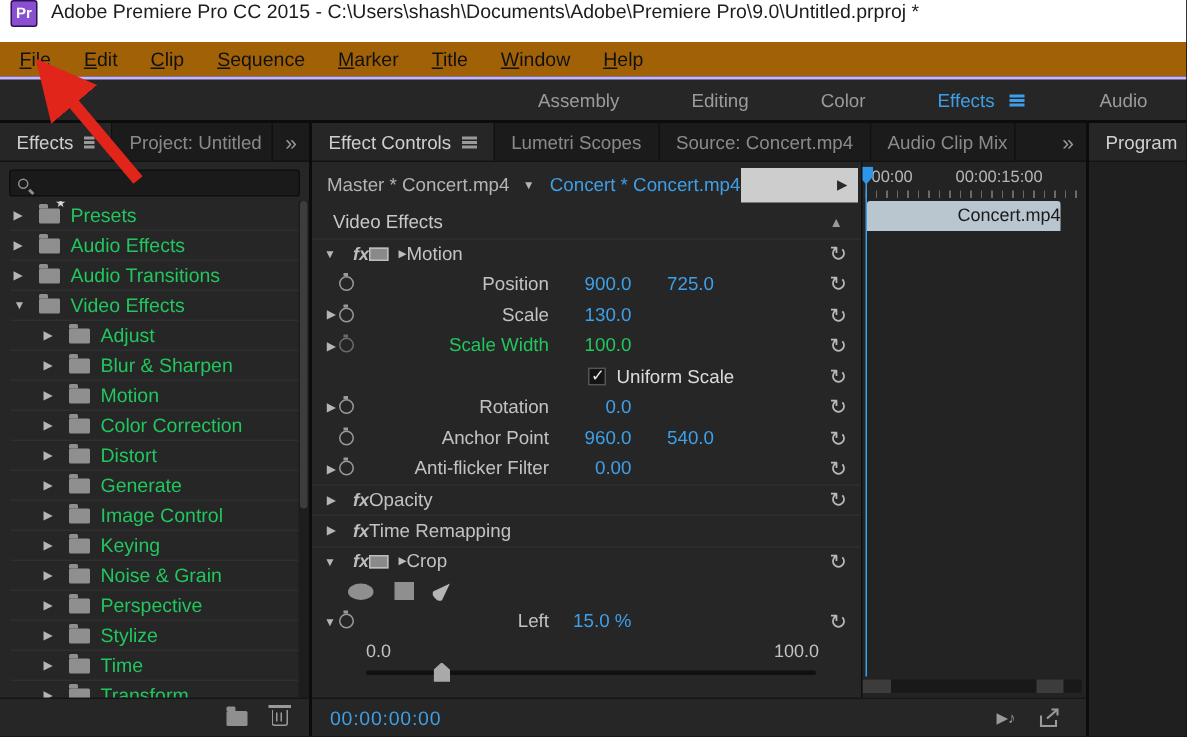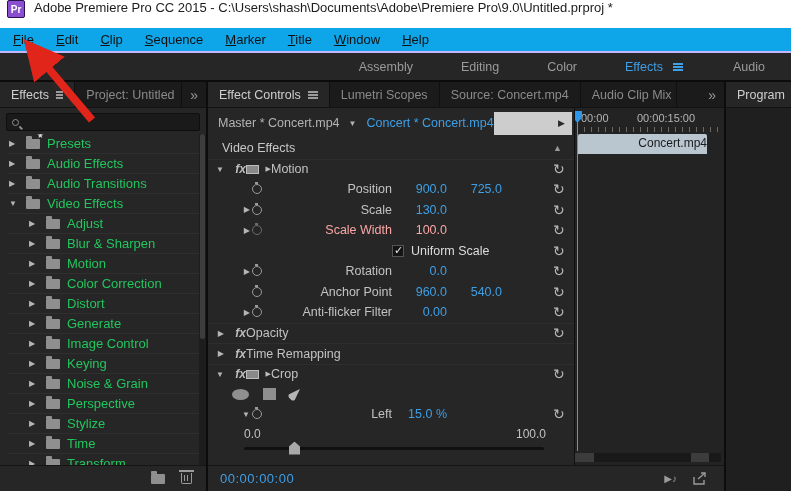--- a/index.html
+++ b/index.html
@@ -6,21 +6,21 @@
   html,body { background:#111; }
   #app {
     width:791px; height:491px; position:relative; overflow:hidden;
     font-family:"Liberation Sans", sans-serif; background:#1d1d1d; color:#c2c2c2;
   }
   
   .titlebar { height:28px; background:#ffffff; display:flex; align-items:flex-start; padding-left:7px; gap:9px; }
   .pr-icon { width:18px; height:18px; background:#8a4fd0; border:1px solid #2a1150; border-radius:2px;
     color:#fff; font-size:10px; font-weight:bold; display:flex; align-items:center; justify-content:center; }
   .title-text { font-size:13px; color:#1c1c1c; white-space:nowrap; }
-  .menubar { height:23px; background:#0ea5e9; display:flex; align-items:center; padding-left:2px; font-size:13px; color:#111; }
+  .menubar { height:23px; background:#a16207; display:flex; align-items:center; padding-left:2px; font-size:13px; color:#111; }
   .menu-item { display:inline-block; padding:2px 11px; cursor:default; }
   .menu-item::first-letter { text-decoration:underline; }
   
   .workspace-bar { height:29px; background:#262626; border-top:2px solid #c4b5fd;
     display:flex; align-items:center; justify-content:flex-end; font-size:12.5px; color:#9b9b9b; padding-right:2px; }
   .ws-tab { padding:0 24px; }
   .ws-tab.active { color:#3e9fe6; padding-right:10px; }
   .hamb { display:inline-block; width:10px; height:2px; background:#9a9a9a; box-shadow:0 3px 0 #9a9a9a,0 6px 0 #9a9a9a; margin-bottom:6px; }
   .hamb.blue { background:#3e9fe6; box-shadow:0 3px 0 #3e9fe6,0 6px 0 #3e9fe6; }
   .ws-gap { width:26px; }
@@ -71,23 +71,23 @@
   .pexp.right::before { content:"\25B6"; }
   .pexp.down::before { content:"\25BC"; }
   .fx { width:22px; font-style:italic; font-weight:bold; color:#bdbdbd; font-size:12px; flex-shrink:0; }
   .clipfx { width:13px; height:9px; background:#8a8a8a; border:1px solid #bdbdbd; margin-right:2px; flex-shrink:0; }
   .clipfx-tri { color:#bdbdbd; font-size:7px; width:10px; flex-shrink:0; }
   .sw { width:10px; height:10px; border:1px solid #9a9a9a; border-radius:50%; position:relative; flex-shrink:0; margin-right:10px; margin-left:2px; }
   .sw::before { content:""; position:absolute; top:-3px; left:2px; width:3px; height:2px; background:#9a9a9a; }
   .plabel { width:120px; color:#c2c2c2; white-space:nowrap; }
   .pval { width:55px; color:#3e9fe6; }
   .reset { margin-left:auto; margin-right:9px; color:#b8b8b8; font-size:14px; line-height:1; transform:scaleX(-1); }
-  .prow.dim .plabel, .prow.dim .pval { color:#fca5a5; }
+  .prow.dim .plabel, .prow.dim .pval { color:#22c55e; }
   .prow.dim .sw { border-color:#6b6b6b; } .prow.dim .sw::before { background:#6b6b6b; }
-  .indent26 { padding-left:26px; }
+  .indent26 { }
   .cb { width:12px; height:12px; background:#141414; border:1px solid #555; position:relative; margin-right:7px; }
   .cb::after { content:"\2713"; position:absolute; left:1px; top:-2px; color:#e8e8e8; font-size:11px; }
   .shape-ellipse { width:17px; height:11px; background:#8f8f8f; border-radius:50%; }
   .shape-square { width:13px; height:12px; background:#8f8f8f; }
   .pen { width:0; height:0; border-left:5px solid transparent; border-right:5px solid transparent; border-bottom:14px solid #b5b5b5; transform:rotate(45deg); border-radius:40%; position:relative; }
   .shapes-row { gap:14px; padding-left:24px; display:flex; align-items:center; height:20px; }
   .slider-wrap { padding:2px 0 0 0; }
   .slider-labels { display:flex; justify-content:space-between; padding:0 28px 0 36px; font-size:12px; color:#c2c2c2; height:16px; }
   .slider-track { position:relative; margin:4px 30px 0 36px; height:3px; background:#101010; border-radius:2px; }
   .slider-thumb { position:absolute; top:-5px; width:11px; height:13px; background:#a9a9a9;

